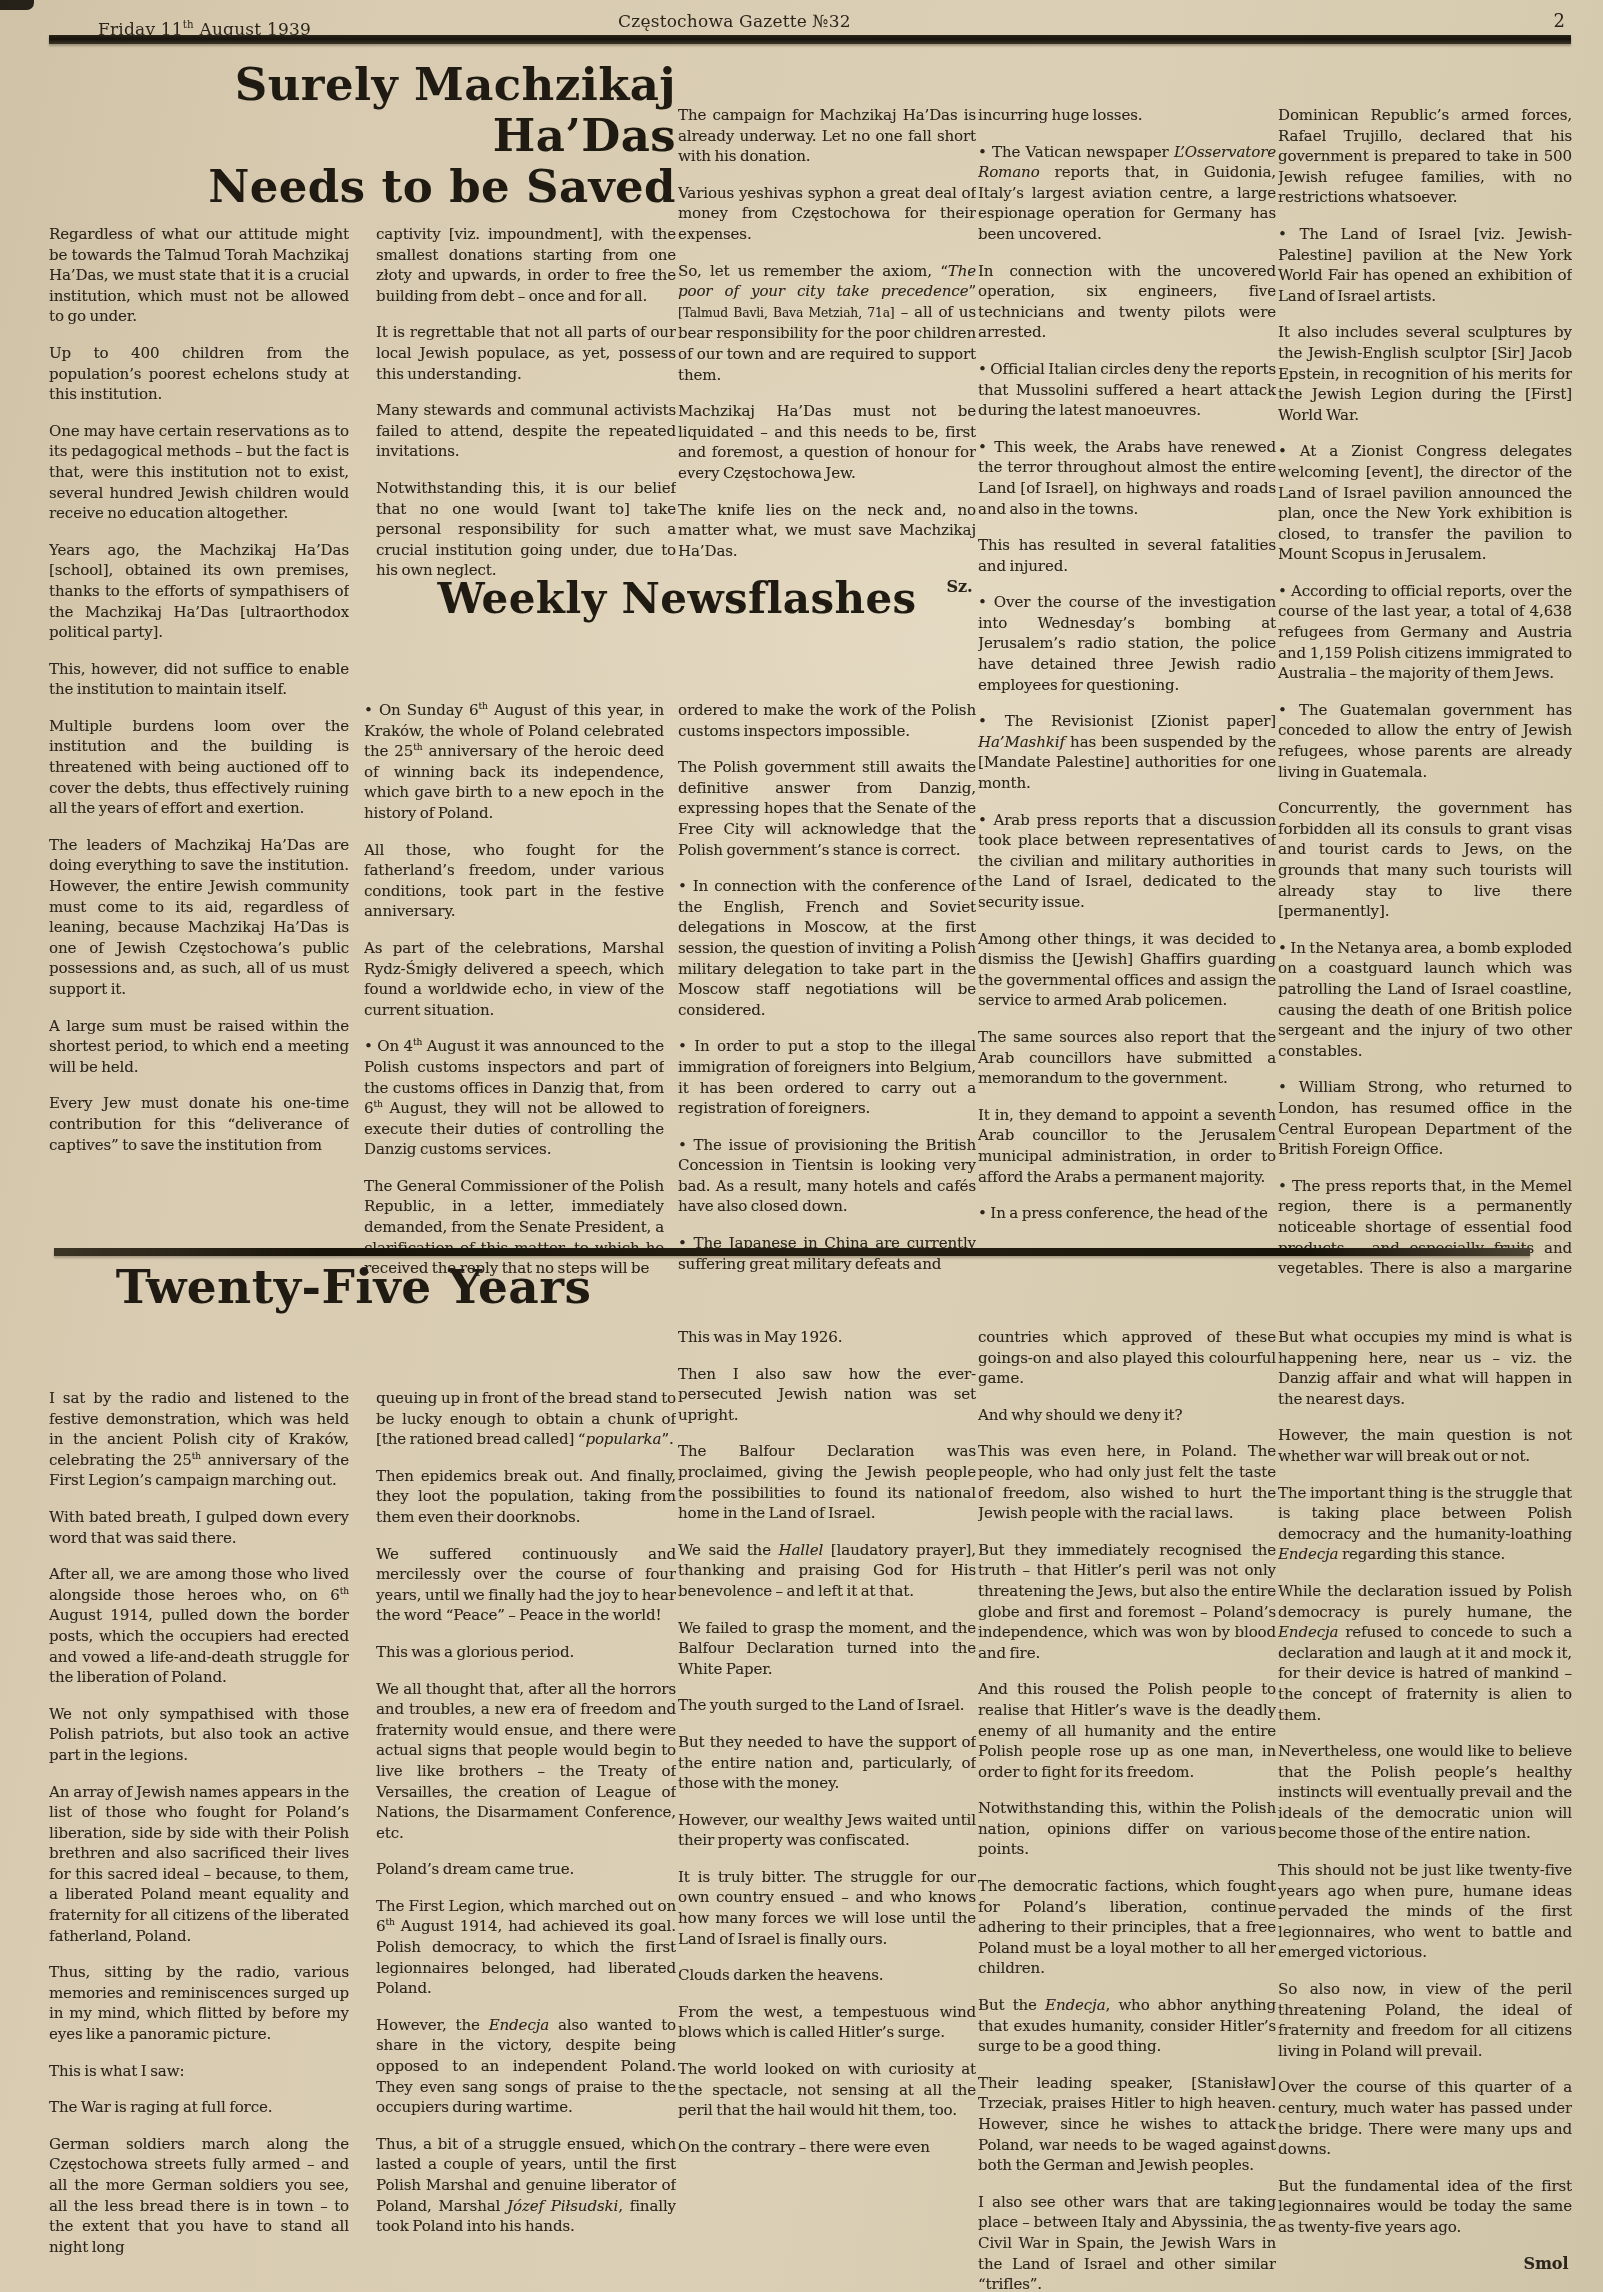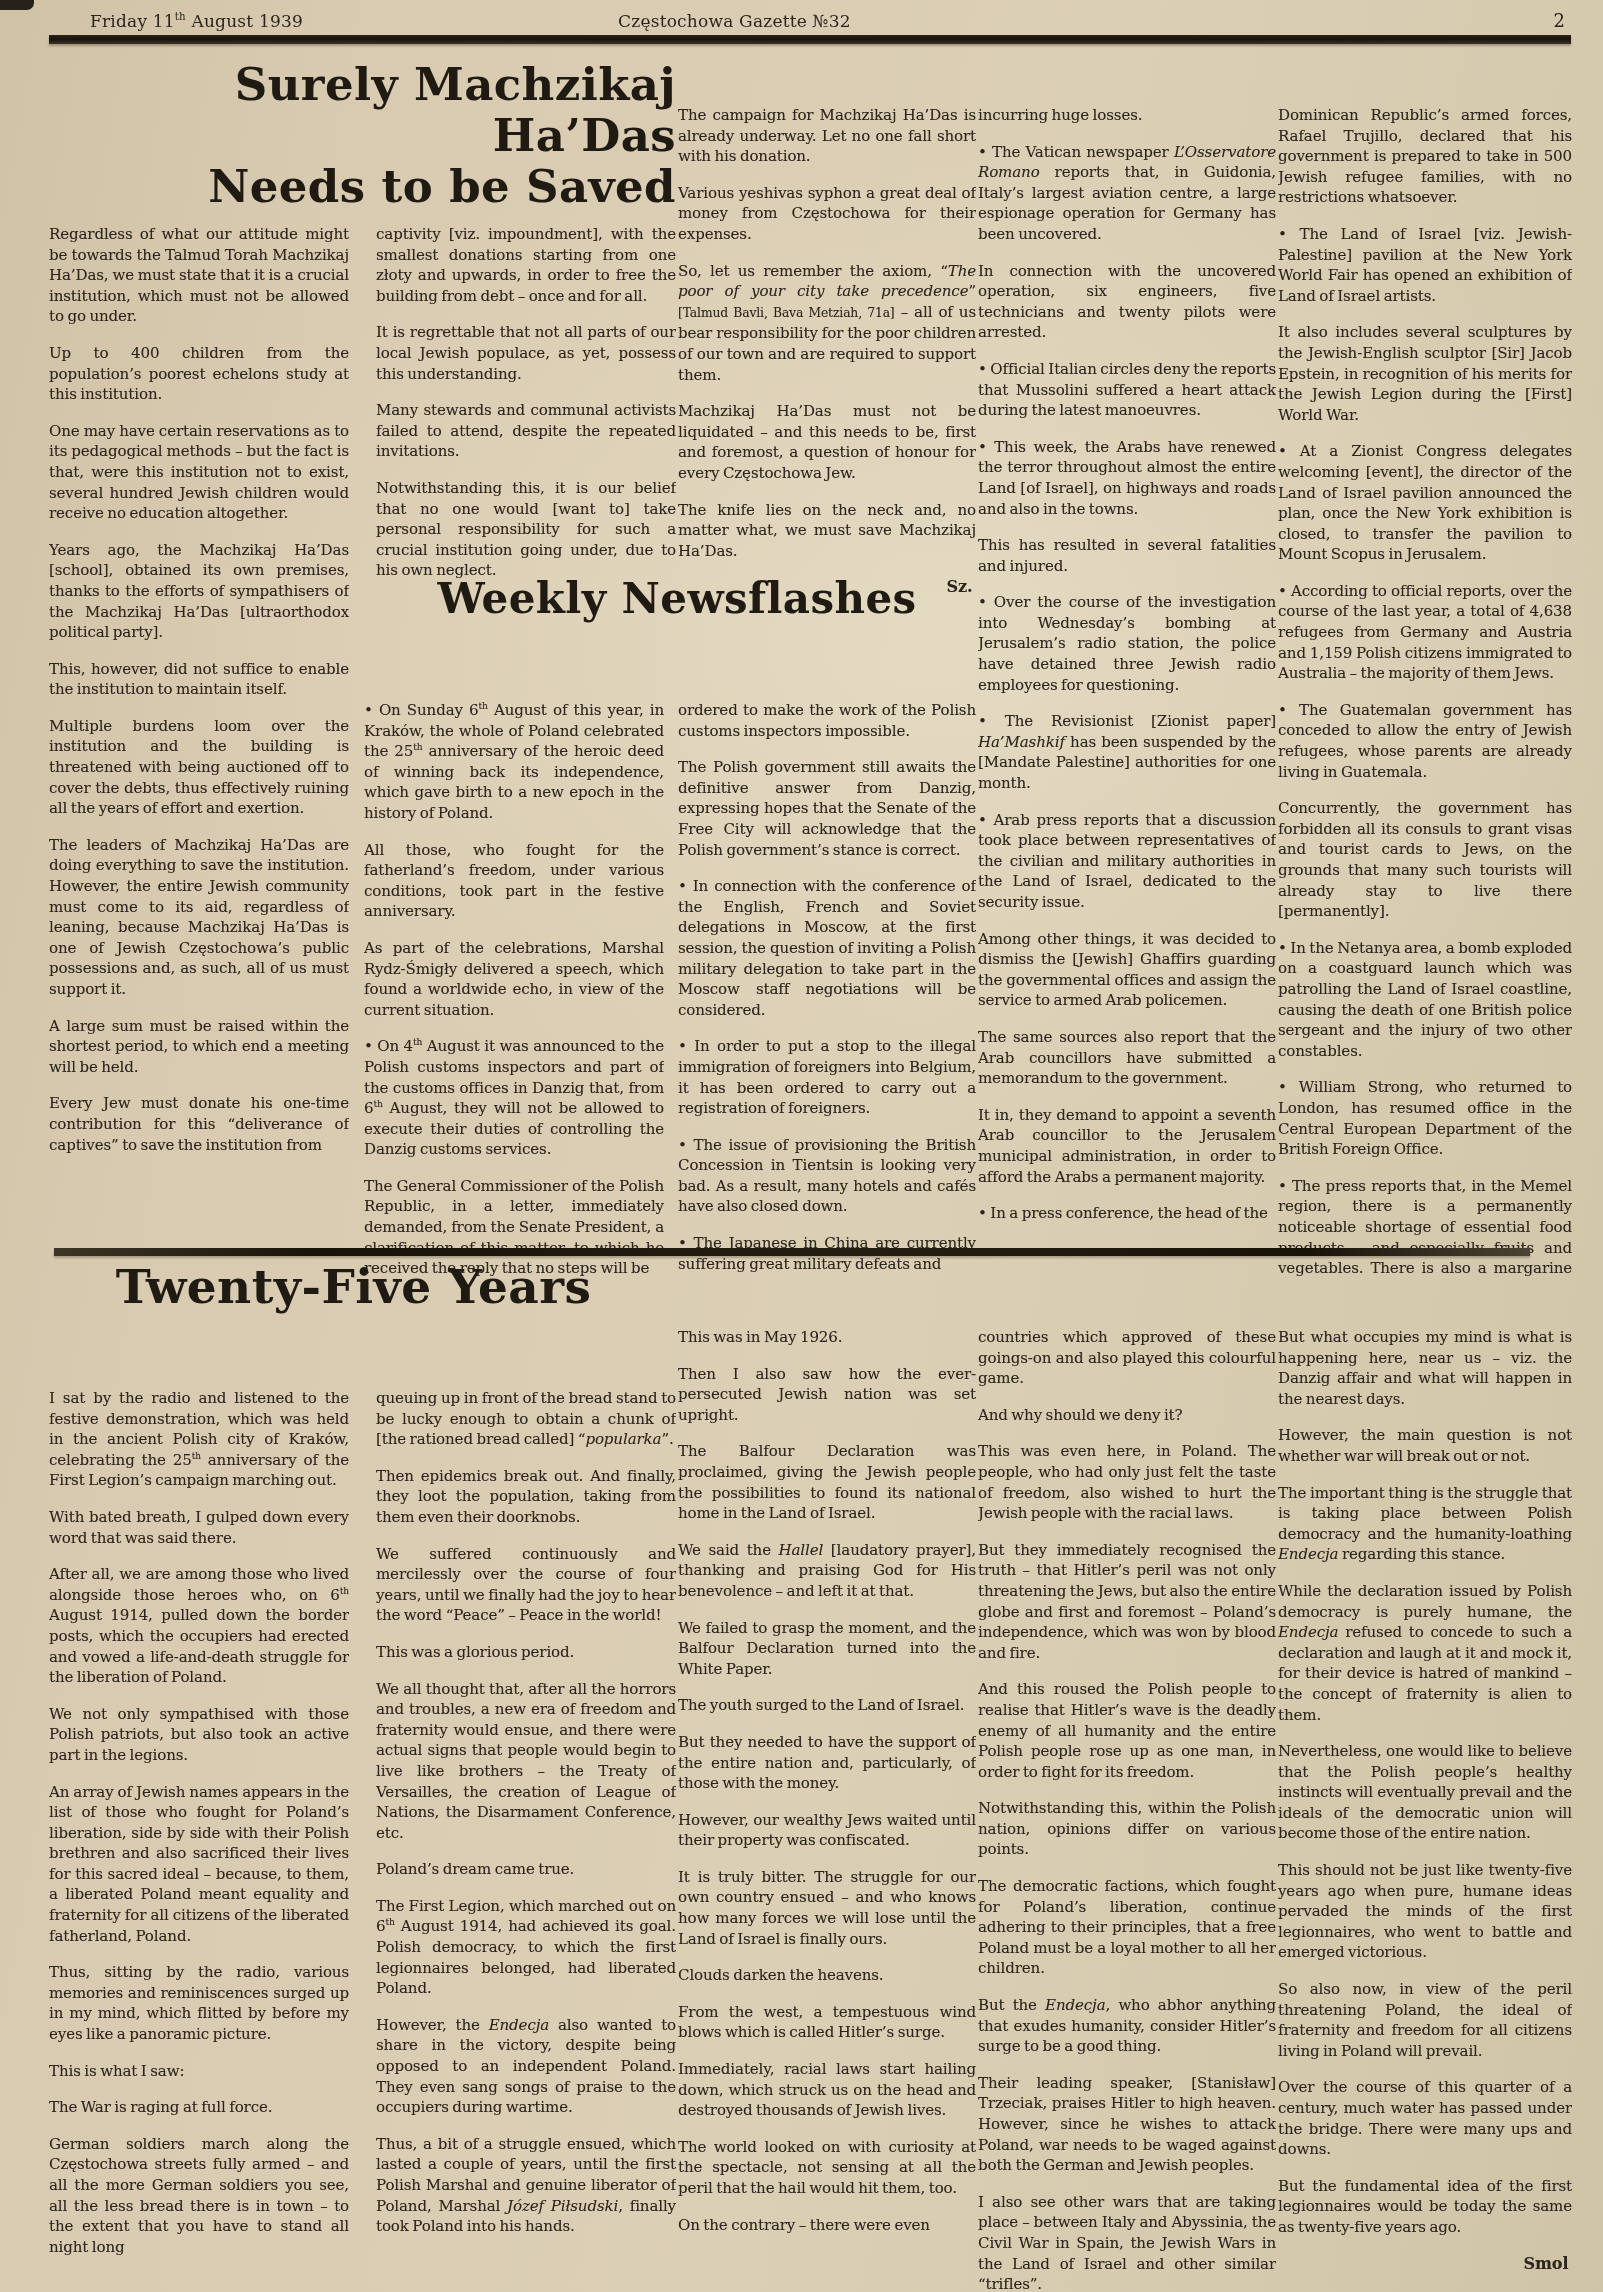--- a/index.html
+++ b/index.html
@@ -13,21 +13,21 @@
     color:#2b251c;
     font-family:"DejaVu Serif","Liberation Serif",serif;
     overflow:hidden;
   }
   .corner-mark{position:absolute;top:0;left:0;width:34px;height:9.9px;background:#17130d;border-radius:0 0 7.2px 0;opacity:.92;}
   
   .masthead-date{position:absolute;top:10.7px;left:90px;font-size:17px;letter-spacing:0.2px;}
   .masthead-title{position:absolute;top:10.7px;left:18px;width:1433px;text-align:center;font-size:17px;letter-spacing:0.2px;}
   .masthead-page{position:absolute;top:9.9px;right:38px;font-size:18px;}
   .masthead-rule{position:absolute;top:35px;left:49px;width:1522px;height:9px;background:linear-gradient(180deg,#2a241a 0%,#17130c 45%,#3a3325 100%);box-shadow:0 1.8px 1.8px rgba(60,50,35,.35);}
-  .masthead-date .para,.masthead-date p{margin:0;}
+  .masthead-date .para,.masthead-date p{margin:8px;}
   
   .headline{position:absolute;text-align:center;font-weight:bold;color:#1f1a12;letter-spacing:0.4px;}
   .hl-machzikaj{left:49px;top:59px;width:627px;font-size:45px;line-height:51px;text-align:right;}
   .hl-newsflashes{left:376px;top:575px;width:602px;font-size:42px;line-height:47px;}
   .hl-tfy{left:40px;top:1261px;width:627px;font-size:47px;line-height:52px;}
   
   .col{
     position:absolute;width:300px;
     font-size:15px;line-height:20.6px;
     text-align:justify;hyphens:none;
@@ -176,21 +176,20 @@
       <p class="para"><span>Then I also saw how the ever-persecuted Jewish nation was set upright.</span></p>
       <p class="para"><span>The Balfour Declaration was proclaimed, giving the Jewish people the possibilities to found its national home in the Land of Israel.</span></p>
       <p class="para"><span>We said the </span><span class="it">Hallel</span><span> [laudatory prayer], thanking and praising God for His benevolence – and left it at that.</span></p>
       <p class="para"><span>We failed to grasp the moment, and the Balfour Declaration turned into the White Paper.</span></p>
       <p class="para"><span>The youth surged to the Land of Israel.</span></p>
       <p class="para"><span>But they needed to have the support of the entire nation and, particularly, of those with the money.</span></p>
       <p class="para"><span>However, our wealthy Jews waited until their property was confiscated.</span></p>
       <p class="para"><span>It is truly bitter. The struggle for our own country ensued – and who knows how many forces we will lose until the Land of Israel is finally ours.</span></p>
       <p class="para"><span>Clouds darken the heavens.</span></p>
       <p class="para"><span>From the west, a tempestuous wind blows which is called Hitler’s surge.</span></p>
-      <p class="para"><span>Immediately, racial laws start hailing down, which struck us on the head and destroyed thousands of Jewish lives.</span></p>
       <p class="para"><span>The world looked on with curiosity at the spectacle, not sensing at all the peril that the hail would hit them, too.</span></p>
       <p class="para"><span>On the contrary – there were even</span></p>
     </div>
   <div class="col c-t4">
       <p class="para"><span>countries which approved of these goings-on and also played this colourful game.</span></p>
       <p class="para"><span>And why should we deny it?</span></p>
       <p class="para"><span>This was even here, in Poland. The people, who had only just felt the taste of freedom, also wished to hurt the Jewish people with the racial laws.</span></p>
       <p class="para"><span>But they immediately recognised the truth – that Hitler’s peril was not only threatening the Jews, but also the entire globe and first and foremost – Poland’s independence, which was won by blood and fire.</span></p>
       <p class="para"><span>And this roused the Polish people to realise that Hitler’s wave is the deadly enemy of all humanity and the entire Polish people rose up as one man, in order to fight for its freedom.</span></p>
       <p class="para"><span>Notwithstanding this, within the Polish nation, opinions differ on various points.</span></p>

